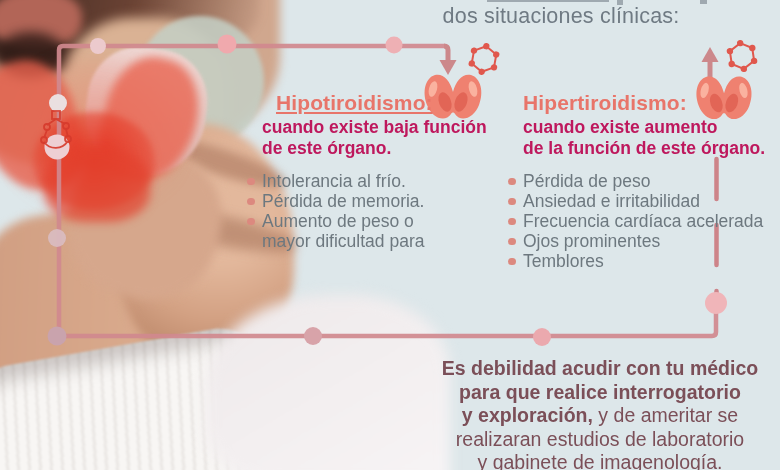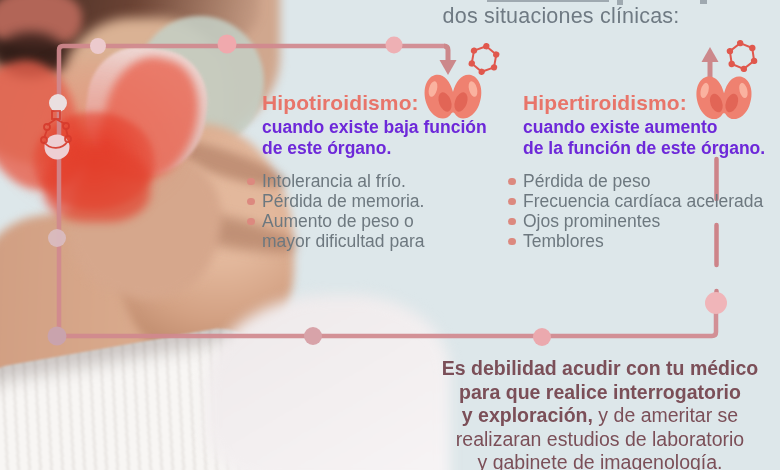--- a/index.html
+++ b/index.html
@@ -61,23 +61,23 @@
   
   .frag{position:absolute;background:#8a949c;opacity:.75;}
   .frag1{left:487px;top:0;width:122px;height:2px;}
   .frag2{left:617px;top:0;width:6px;height:5px;}
   .frag3{left:700px;top:0;width:7px;height:4px;}
 
   
   .title{position:absolute;left:401px;top:4px;width:320px;text-align:center;
     font-size:21.5px;font-weight:500;color:#6f7a83;letter-spacing:.2px;}
   .col-heading{position:absolute;margin:0;font-size:21px;font-weight:700;color:#e8756a;letter-spacing:.1px;}
-  .h-hypo{left:262px;top:91px;}
+  .h-hypo{left:276px;top:91px;text-decoration:underline;}
   .h-hyper{left:523px;top:91px;}
-  .col-sub{position:absolute;font-size:17.5px;font-weight:700;color:#6d28d9;
+  .col-sub{position:absolute;font-size:17.5px;font-weight:700;color:#be185d;
     line-height:21px;white-space:pre-line;}
   .s-hypo{left:262px;top:117px;}
   .s-hyper{left:523px;top:117px;}
   ul.symptoms{position:absolute;list-style:none;margin:0;padding:0;}
   ul.symptoms li{position:relative;padding-left:16px;font-size:17.5px;line-height:20px;color:#6d787f;}
   ul.symptoms li::before{content:'';position:absolute;left:1px;top:6.5px;width:7.5px;height:7.5px;
     border-radius:50%;background:#dc897f;}
   .l-hypo{left:246px;top:171px;width:216px;}
   .l-hyper{left:507px;top:171px;width:272px;}
   .l-hyper li{white-space:nowrap;}
@@ -192,20 +192,21 @@
     <li>Intolerancia al frío.</li>
     <li>Pérdida de memoria.</li>
     <li>Aumento de peso o mayor dificultad para</li>
   </ul>
 
   <h2 class="col-heading h-hyper">Hipertiroidismo:</h2>
   <div class="col-sub s-hyper">cuando existe aumento
 de la función de este órgano.</div>
   <ul class="symptoms l-hyper">
     <li>Pérdida de peso</li>
+    <li>Ansiedad e irritabilidad</li>
     <li>Frecuencia cardíaca acelerada</li>
     <li>Ojos prominentes</li>
     <li>Temblores</li>
   </ul>
 
   <div class="footer">
     <div><span class="b">Es debilidad acudir con tu médico</span><span class="r"></span></div>
     <div><span class="b">para que realice interrogatorio</span><span class="r"></span></div>
     <div><span class="b">y exploración,</span><span class="r"> y de ameritar se</span></div>
     <div><span class="b"></span><span class="r">realizaran estudios de laboratorio</span></div>

